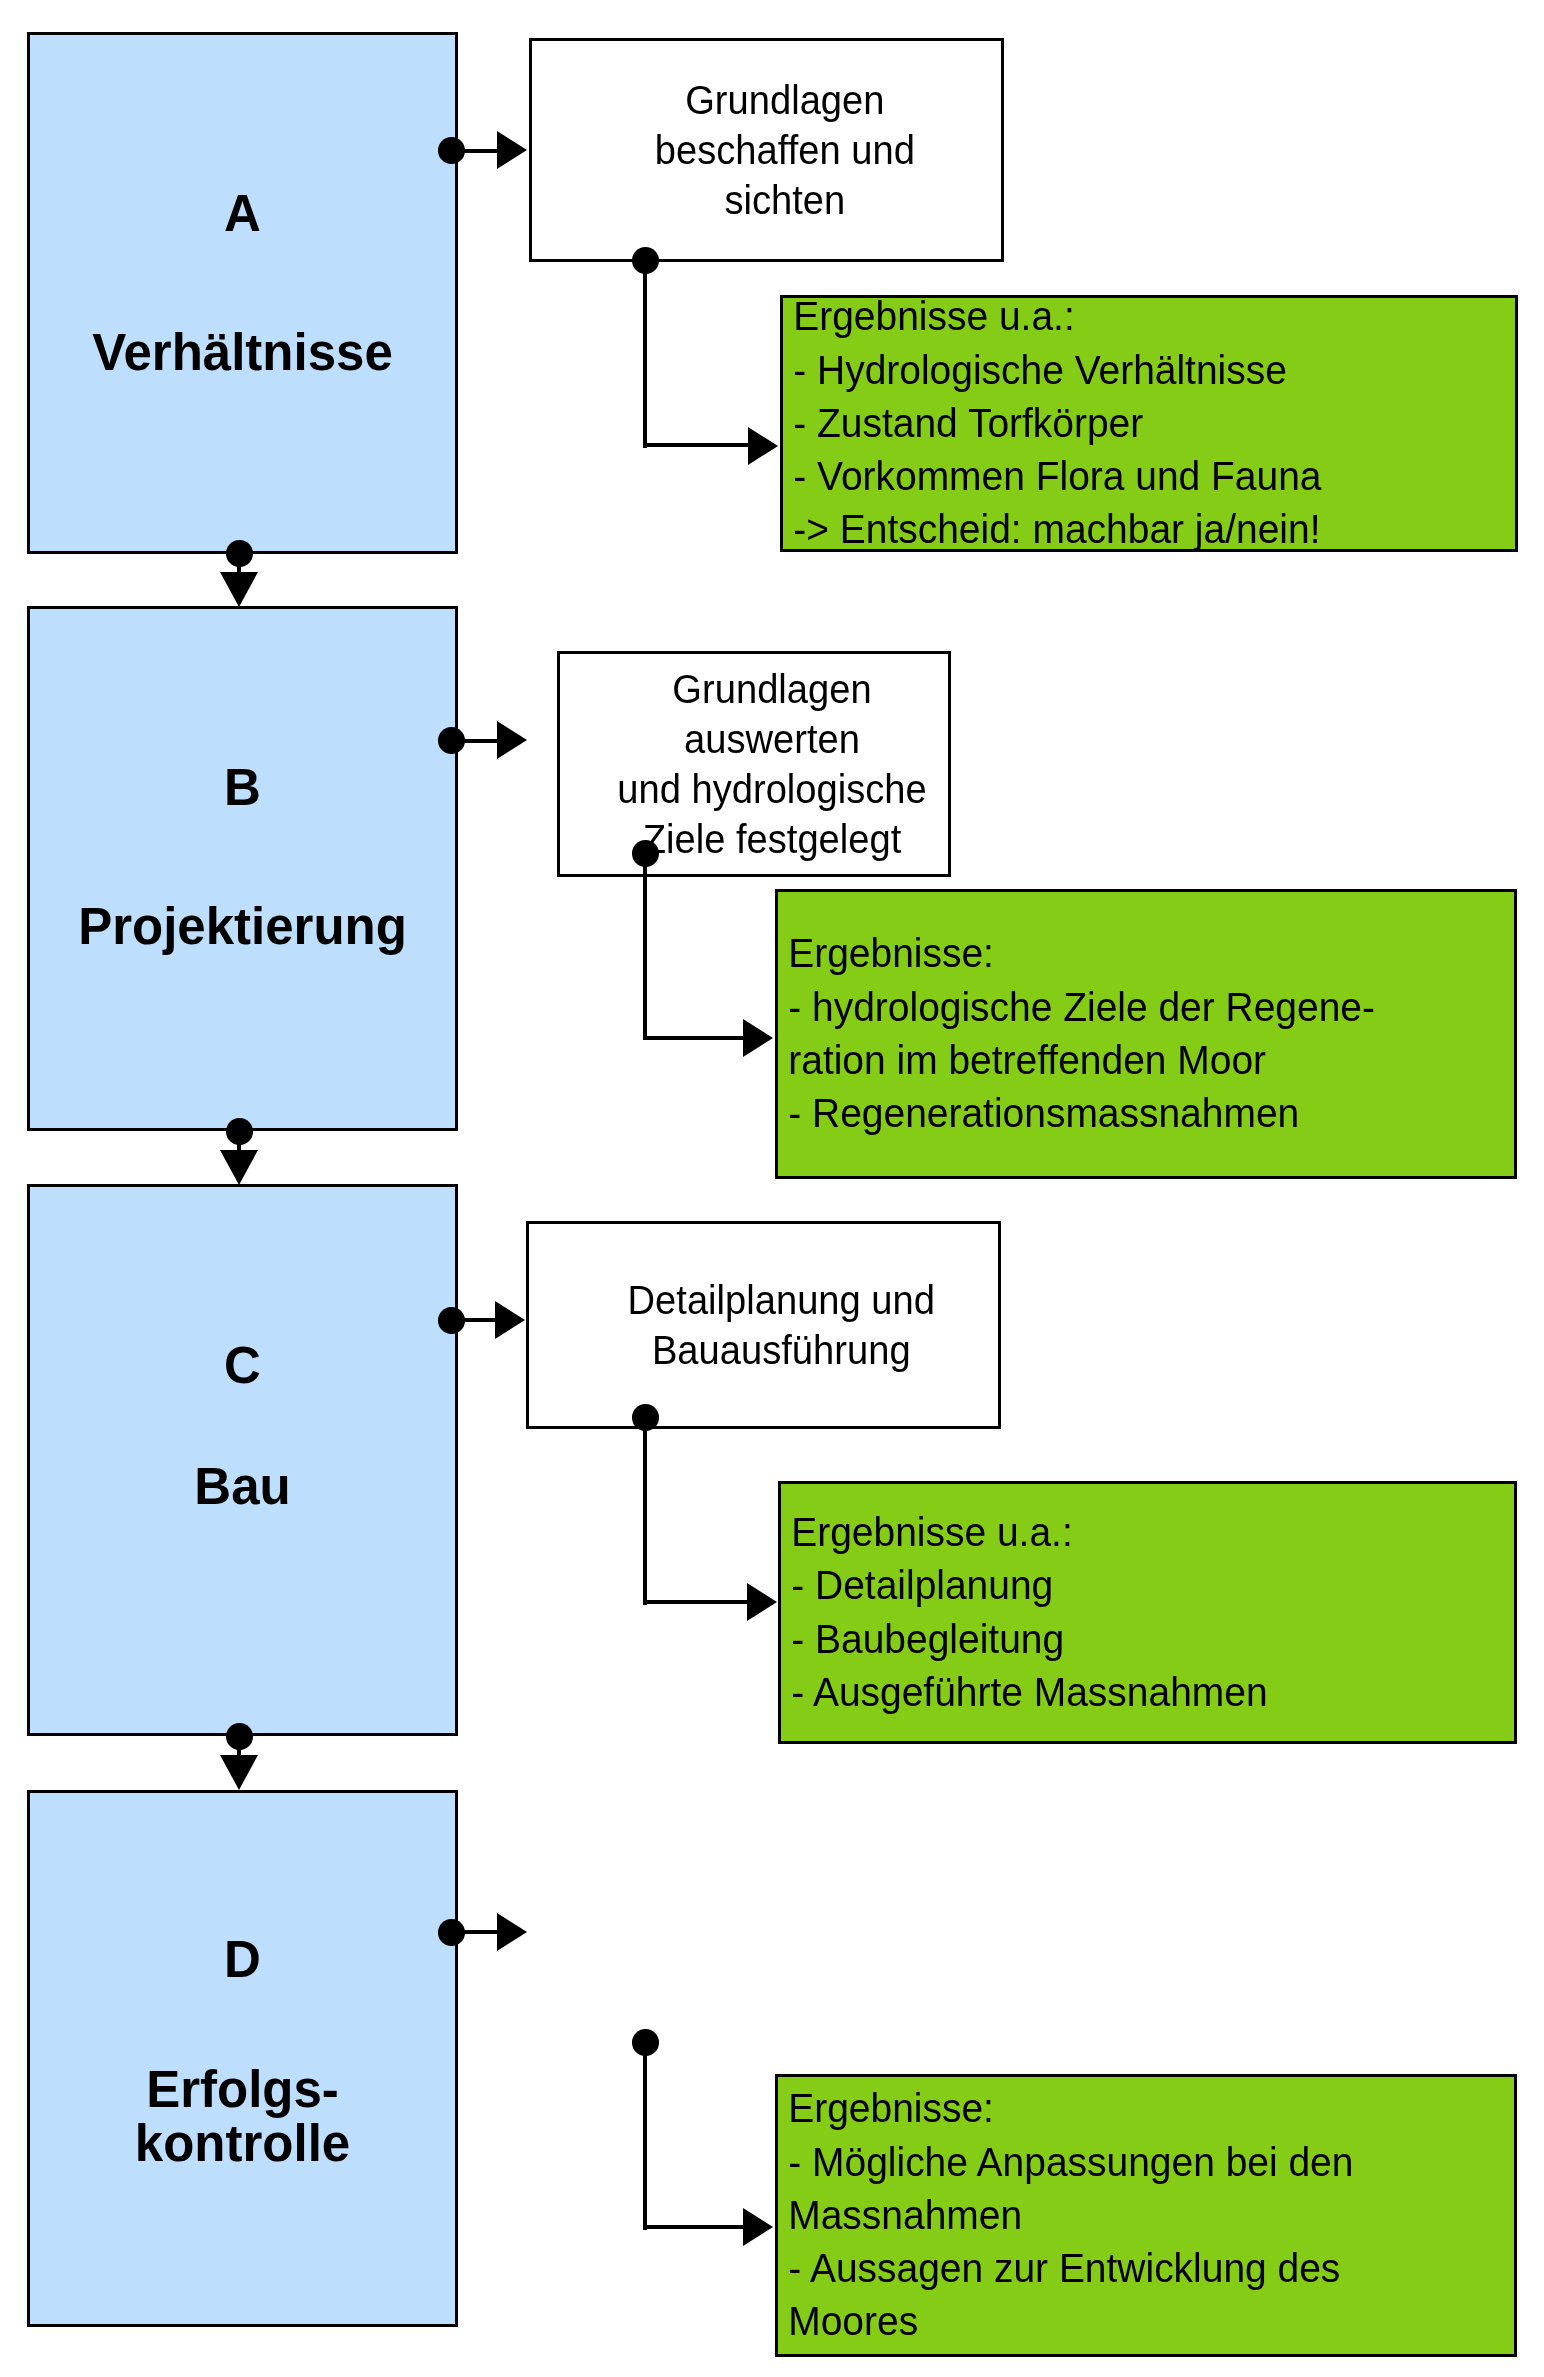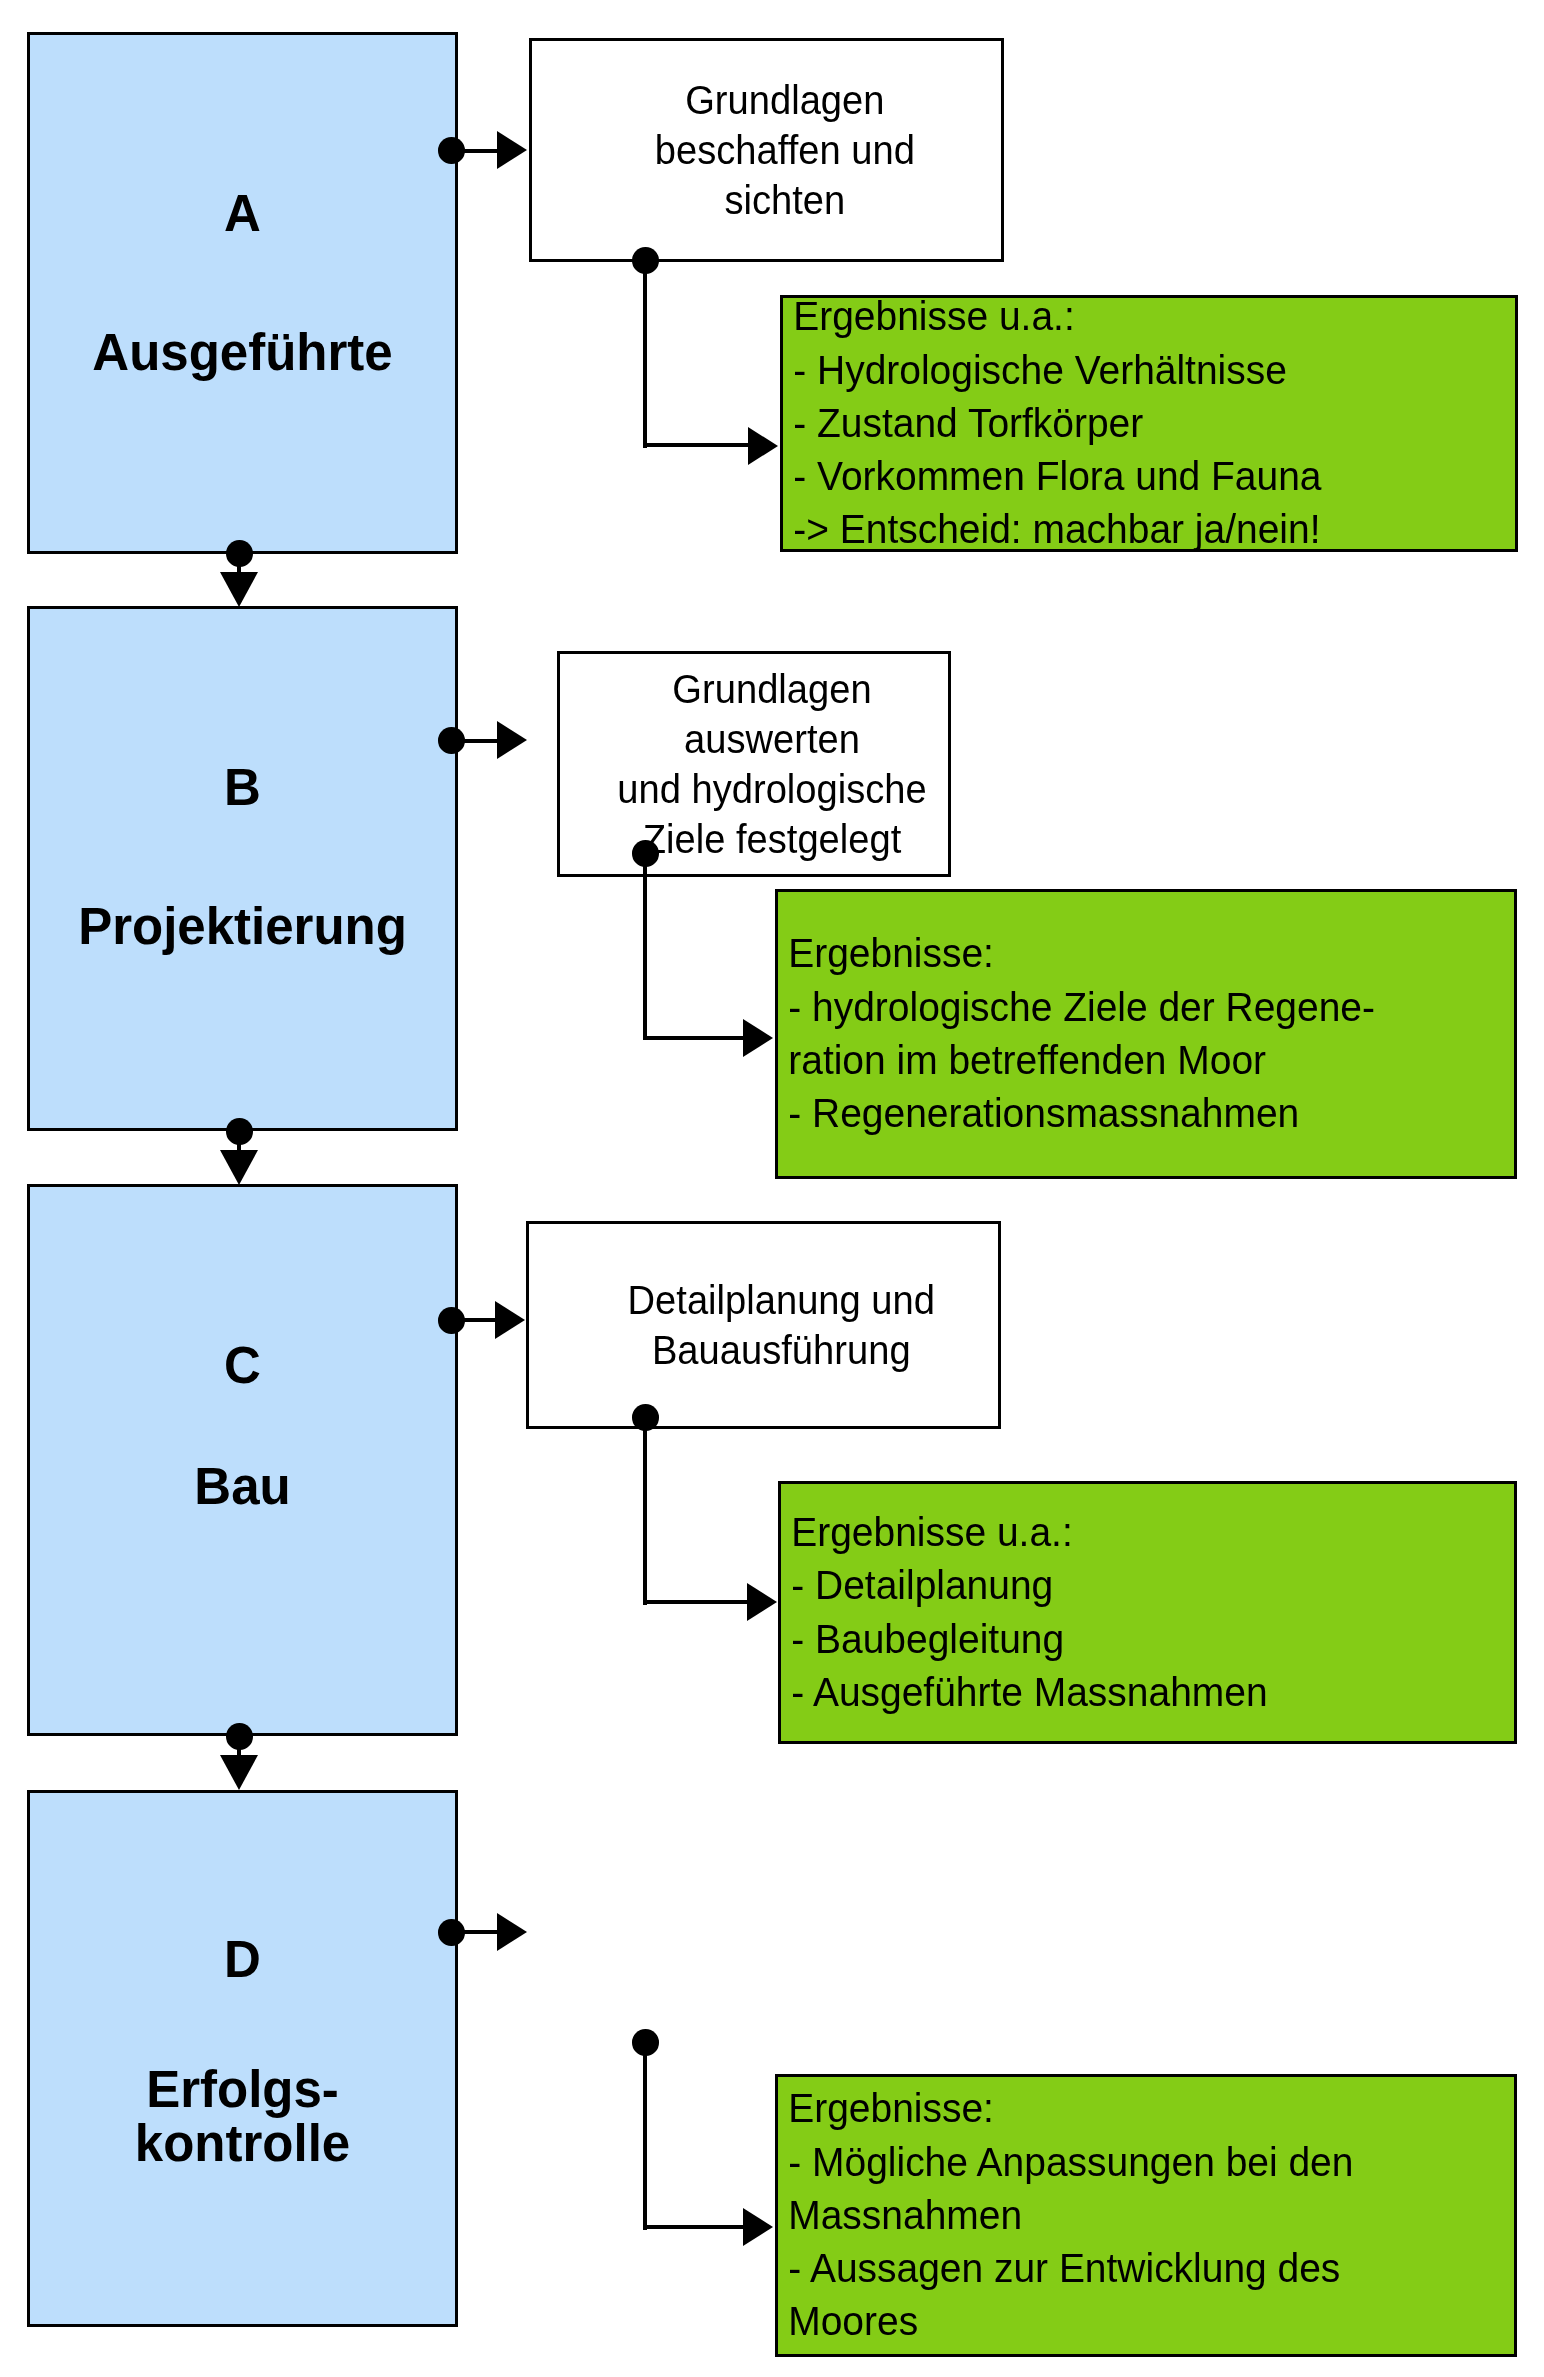--- a/index.html
+++ b/index.html
@@ -117,21 +117,21 @@
     border-top: 35px solid #000000;
   }
 </style>
 </head>
 <body>
 
 <div id="canvas">
 
   <div class="phase-box" style="left:27px; top:32px; width:431px; height:522px;">
     <div class="phase-letter" style="margin-top:153px;">A</div>
-    <div class="phase-name" style="margin-top:87px;">Ausgeführte</div>
+    <div class="phase-name" style="margin-top:87px;">Verhältnisse</div>
   </div>
 
   <div class="task-box" style="left:529px; top:38px; width:475px; height:224px;">
     <div class="task-text">Grundlagen
 beschaffen und
 sichten</div>
   </div>
 
   <div class="result-box" style="left:780px; top:295px; width:738px; height:257px;">
     <div class="result-text">Ergebnisse u.a.:

